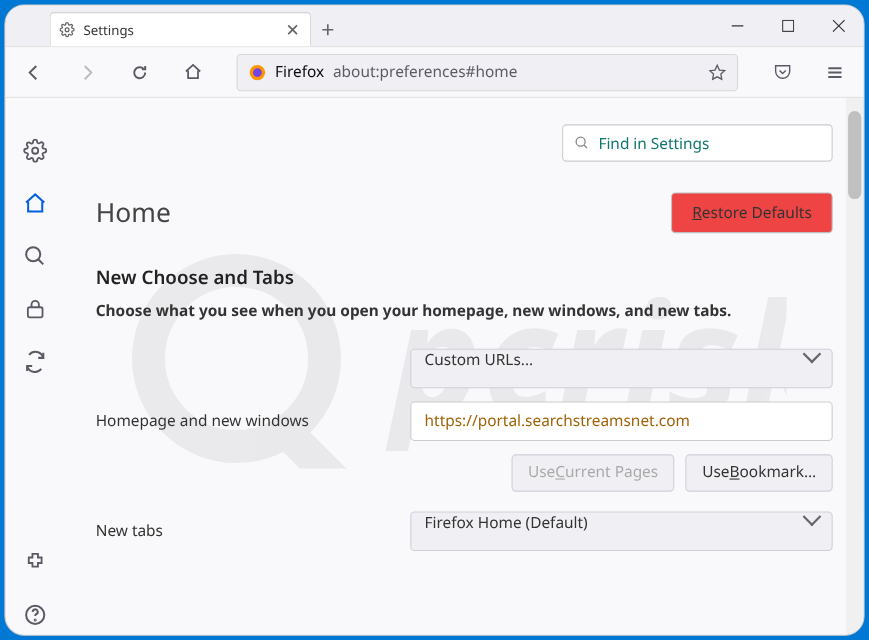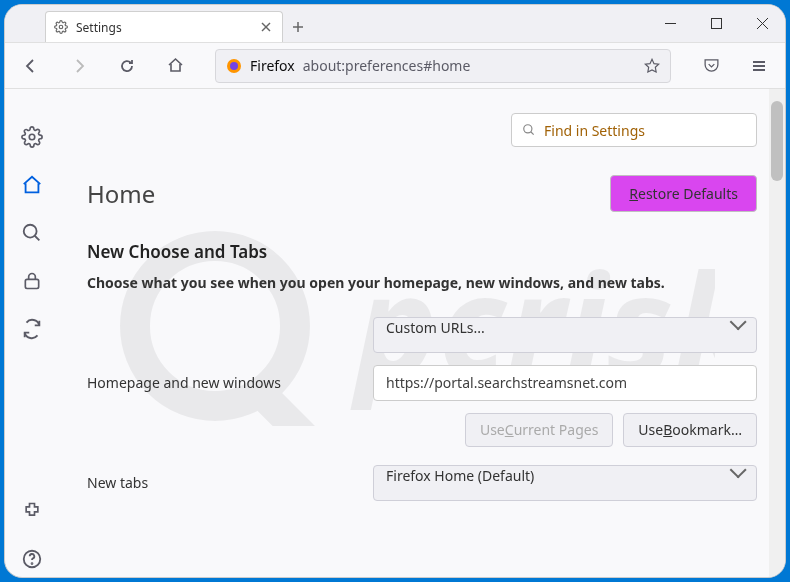--- a/index.html
+++ b/index.html
@@ -29,34 +29,34 @@
 
 
 .content { flex: 1; display: flex; position: relative; overflow: hidden; }
 .sidebar { width: 54px; display: flex; flex-direction: column; align-items: center; padding-top: 30px; gap: 12px; z-index: 1; }
 .side-btn { width: 36px; height: 36px; display: flex; align-items: center; justify-content: center; color: #5b5b66; border-radius: 4px; cursor: pointer; }
 .side-btn.active { color: #0060df; }
 .side-spacer { flex: 1; }
 .main { flex: 1; padding: 24px 28px 10px 28px; position: relative; z-index: 1; overflow: hidden; }
 
 .search-row { display: flex; justify-content: flex-end; margin-bottom: 28px; }
-.search-box { width: 246px; height: 34px; border: 1px solid #ccc; border-radius: 4px; display: flex; align-items: center; padding: 0 10px; gap: 8px; color: #a16207; font-size: 14px; background: #fff; }
+.search-box { width: 246px; height: 34px; border: 1px solid #ccc; border-radius: 4px; display: flex; align-items: center; padding: 0 10px; gap: 8px; color: #0f766e; font-size: 14px; background: #fff; }
 
 .header-row { display: flex; align-items: center; margin-bottom: 28px; }
 .page-title { font-size: 24px; font-weight: 400; color: #444; }
-.restore-btn { margin-left: auto; padding: 8px 18px; background: #d946ef; border: 1px solid #c0c0c0; border-radius: 4px; font-size: 14px; color: #333; cursor: pointer; }
+.restore-btn { margin-left: auto; padding: 8px 18px; background: #ef4444; border: 1px solid #c0c0c0; border-radius: 4px; font-size: 14px; color: #333; cursor: pointer; }
 
 .section-title { font-size: 17px; font-weight: 600; color: #222; margin-bottom: 10px; }
 .section-desc { font-size: 14px; color: #333; margin-bottom: 24px; line-height: 1.4; font-weight: bold; }
 
 .form-row { display: flex; align-items: center; margin-bottom: 12px; gap: 12px; }
 .form-label { width: 274px; font-size: 14px; color: #333; flex-shrink: 0; }
 .select { flex: 1; height: 36px; background: #f0f0f4; border: 1px solid #cfcfd8; border-radius: 4px; display: flex; padding: 0 12px; font-size: 14px; color: #333; cursor: pointer; position: relative; }
 .select::after { content: ""; position: absolute; right: 14px; width: 10px; height: 10px; border-right: 2px solid #666; border-bottom: 2px solid #666; transform: rotate(45deg) translateY(-3px); }
-.text-input { flex: 1; height: 36px; border: 1px solid #ccc; border-radius: 4px; padding: 0 12px; font-size: 14px; background: #fff; color: #404040; }
+.text-input { flex: 1; height: 36px; border: 1px solid #ccc; border-radius: 4px; padding: 0 12px; font-size: 14px; background: #fff; color: #a16207; }
 
 .button-row { display: flex; justify-content: flex-end; gap: 10px; margin: 6px 0 18px 0; padding-left: 286px; }
 .btn { height: 34px; padding: 0 14px; background: #f0f0f4; border: 1px solid #cfcfd8; border-radius: 4px; font-size: 14px; color: #333; cursor: pointer; display: flex; align-items: center; }
 .btn.disabled { color: #aaa; cursor: default; }
 
 .scrollbar-v { position: absolute; right: 0; top: 0; bottom: 0; width: 16px; background: #f0f0f0; }
 .scroll-thumb { position: absolute; right: 2px; width: 12px; background: #c0c0c0; border-radius: 6px; }
 
 svg { display: block; }
 </style>

